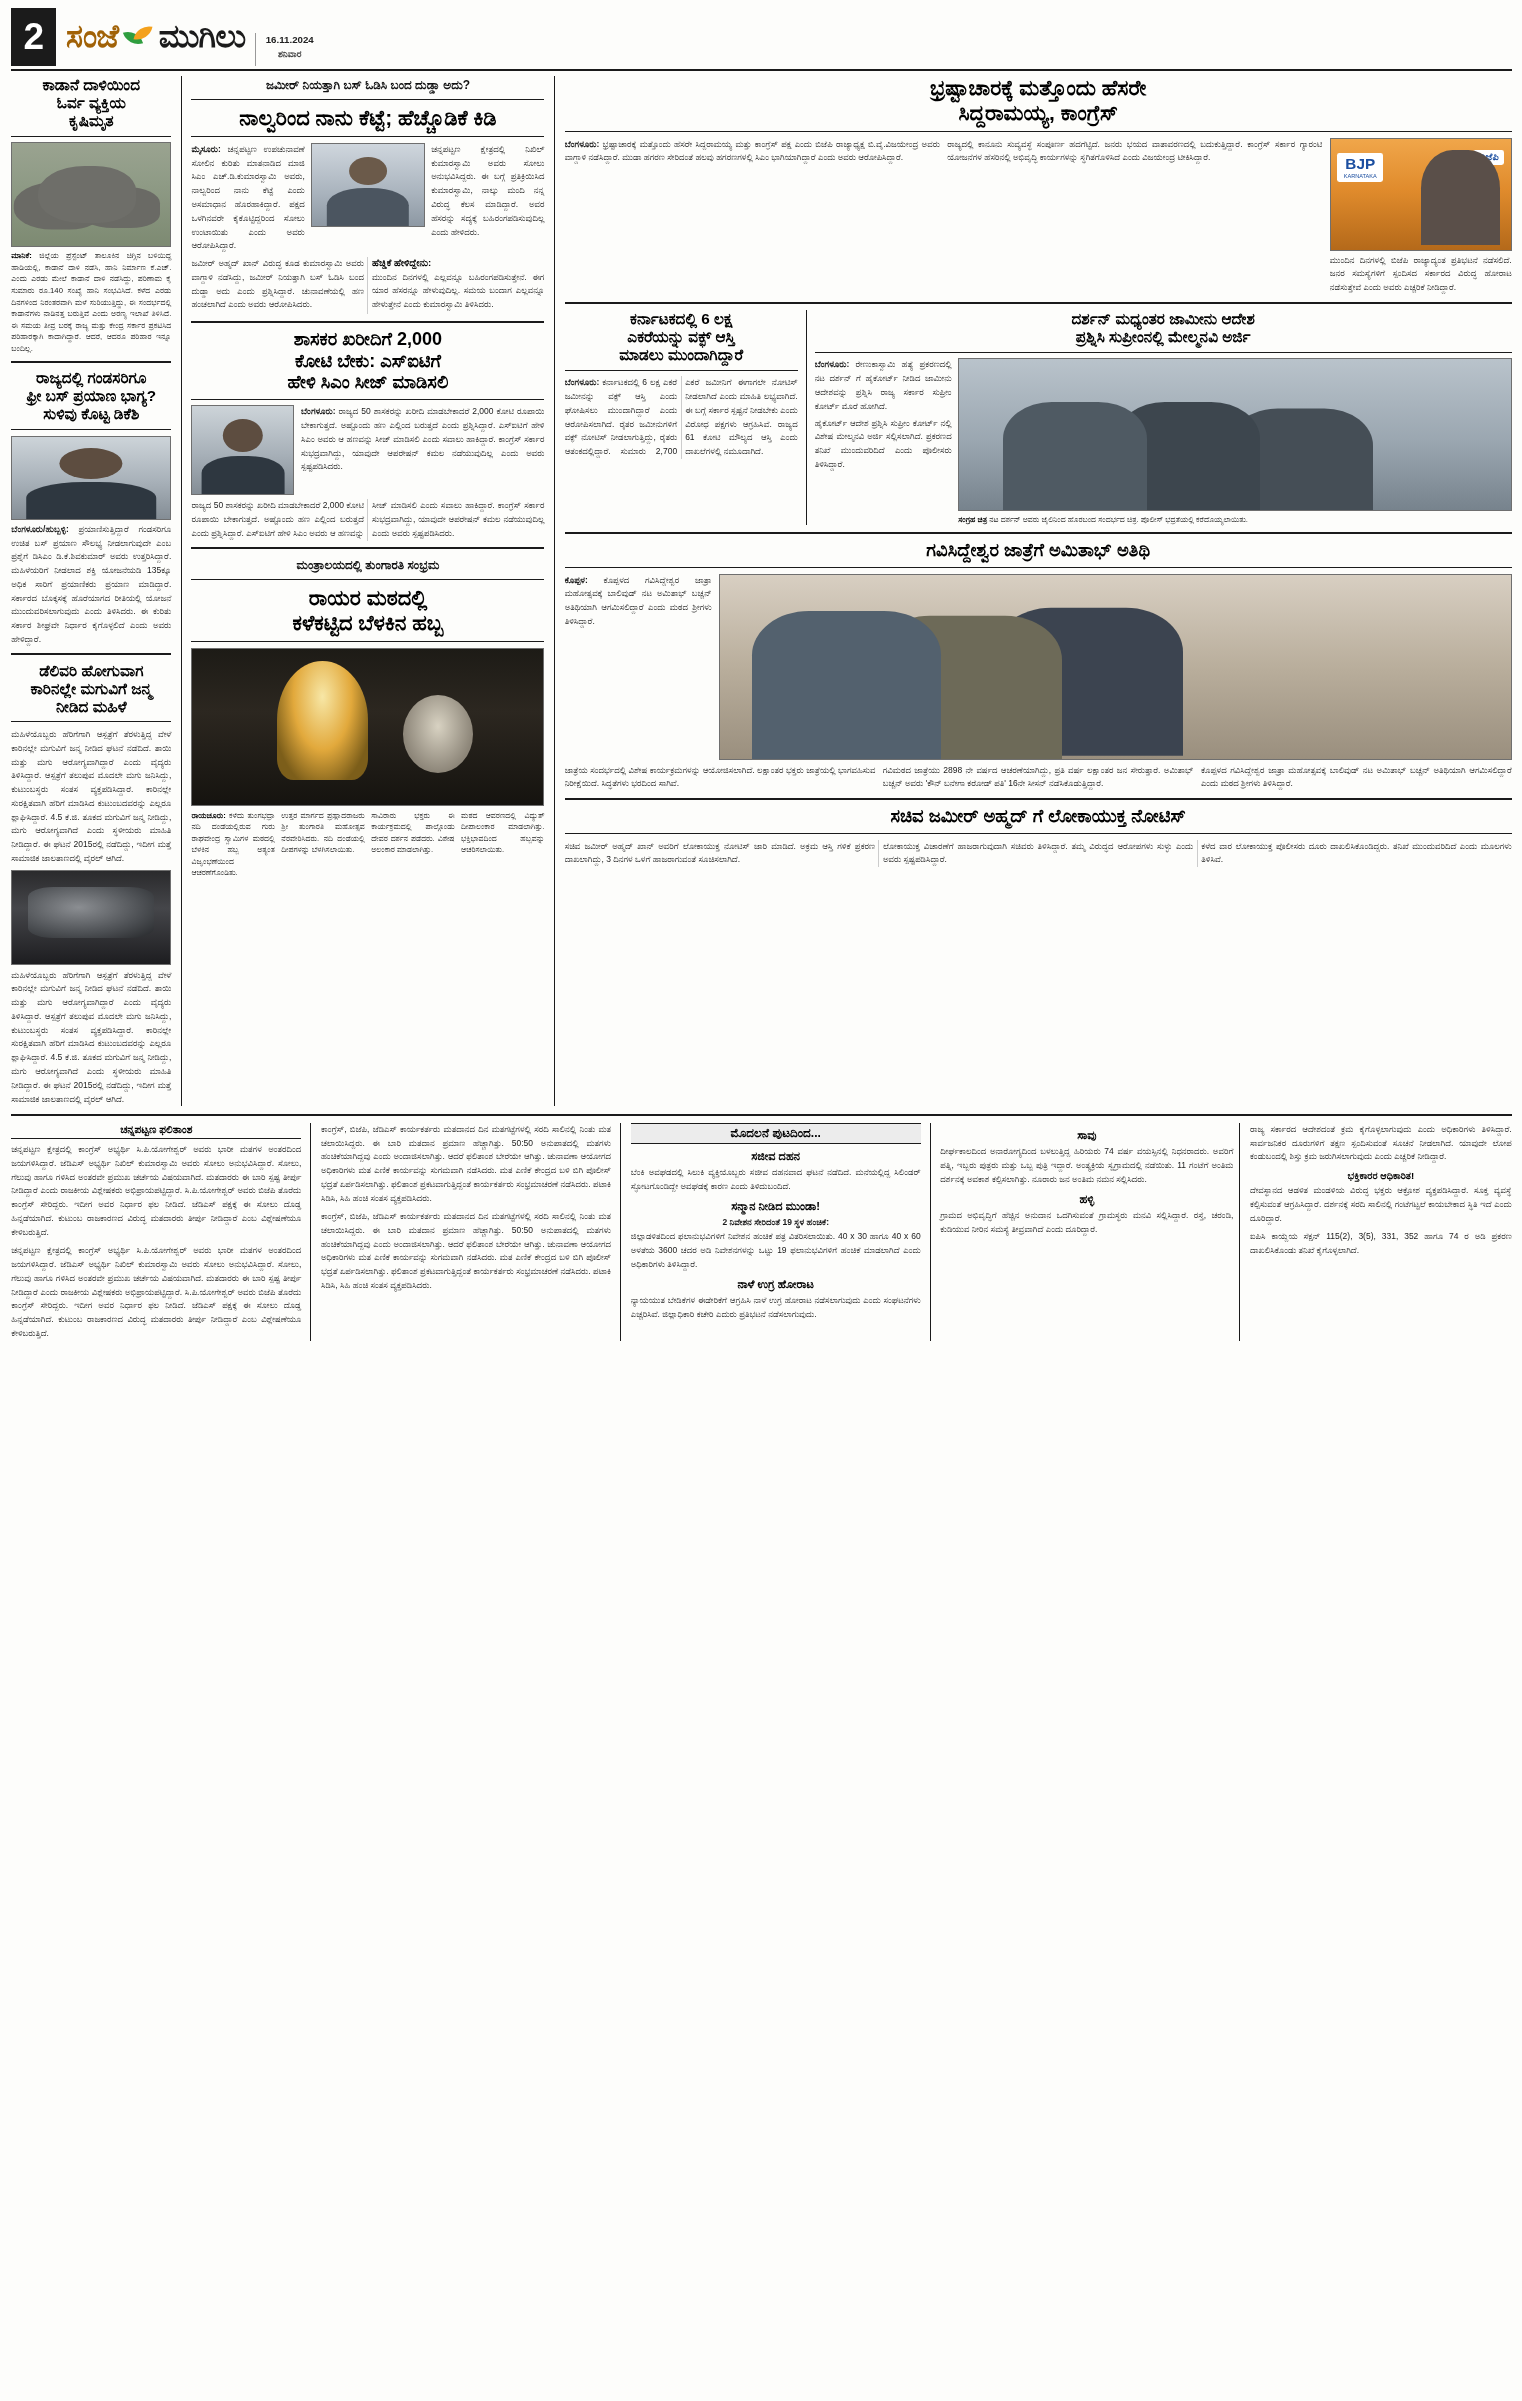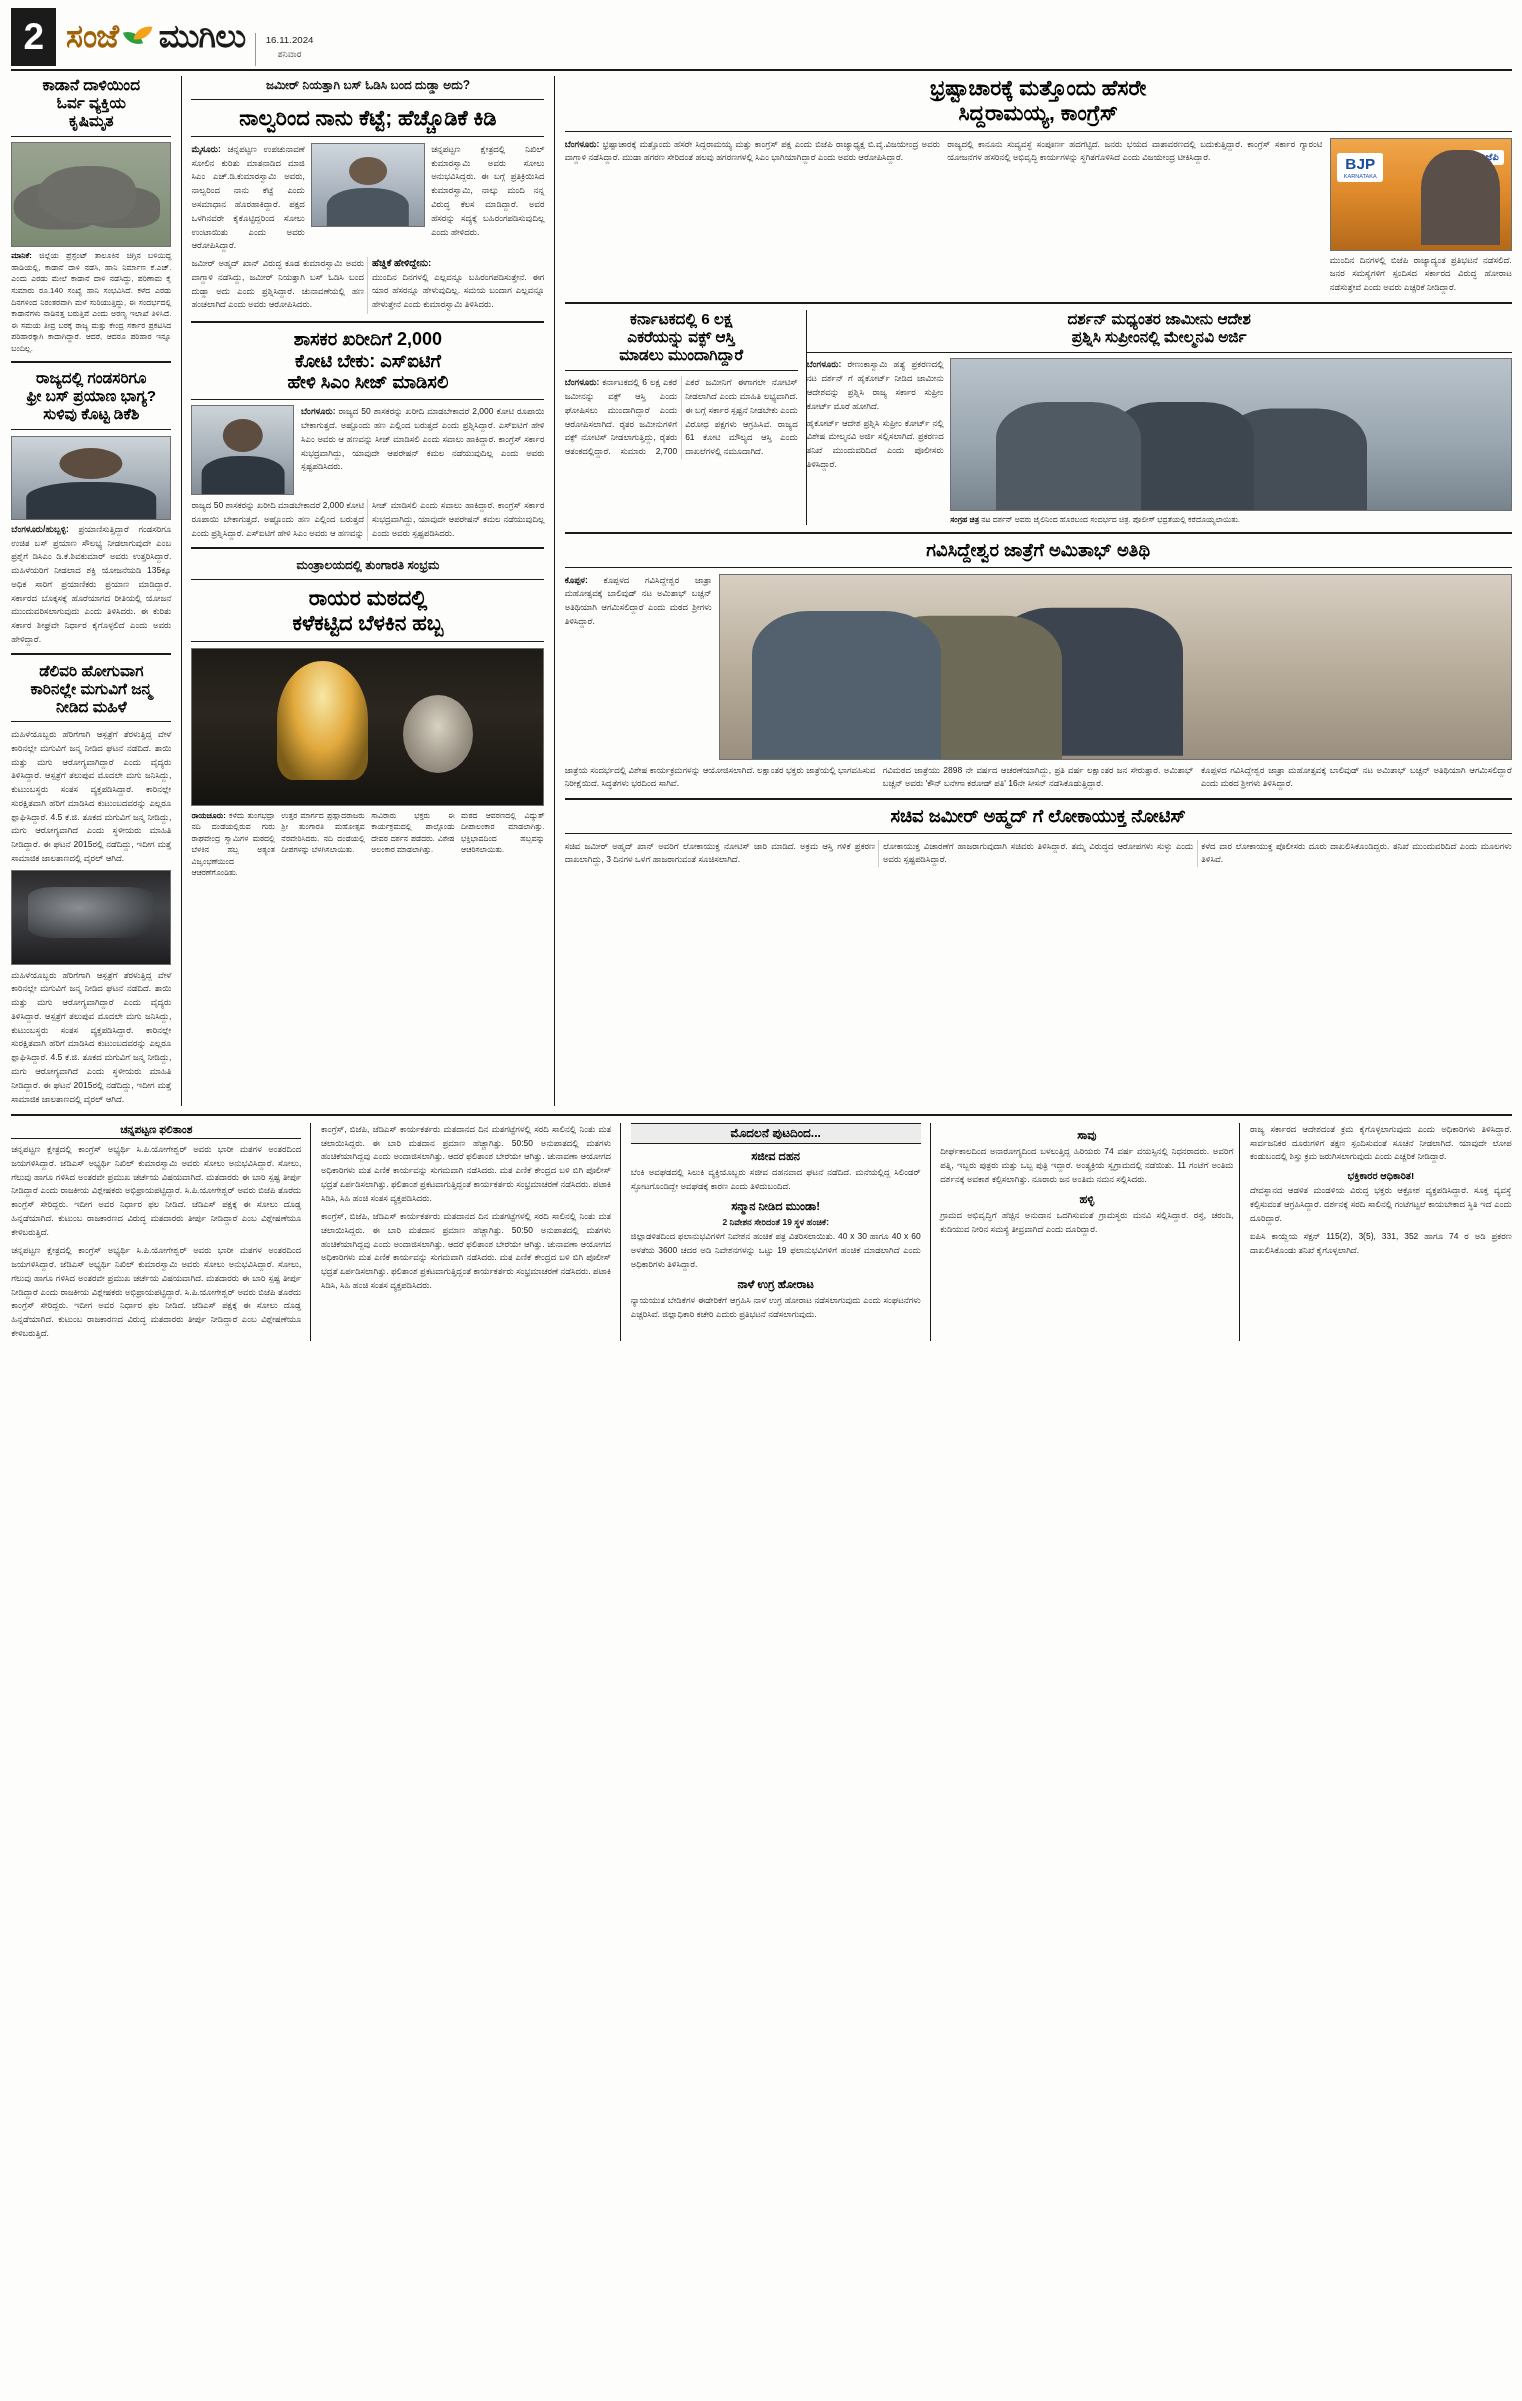--- a/index.html
+++ b/index.html
@@ -64,20 +64,21 @@
   .mast-date {
     margin-left: 9.7px;
     align-self: flex-end;
     padding-bottom: 4.8px;
     font-size: 9.7px;
     color: #222;
     line-height: 1.5;
     text-align: center;
     border-left: 0.8px solid #999;
     padding-left: 9.7px;
+    font-weight: bold;
   }
   .mast-date .d2 { font-size: 9px; color:#444; }
   .kicker {
     font-size: 12px; color:#111; text-align:center; line-height:1.5;
     margin-bottom:2.4px; font-weight:600;
   }
   .headline {
     font-weight: bold; color:#000; line-height:1.18; text-align:center;
   }
   .rule { border-top:0.8px solid #1b1b1b; margin:5.6px 0; }
@@ -345,21 +346,21 @@
               </div>
               <div style="position:absolute;right:6.5px;top:11.3px;background:#fff;padding:1.6px 5.6px;border-radius:2.4px;font-size:9.7px;font-weight:bold;color:#1b4ea0">ಬಿಜೆಪಿ</div>
             </div>
             <div class="body-text" style="margin-top:3.2px">ಮುಂದಿನ ದಿನಗಳಲ್ಲಿ ಬಿಜೆಪಿ ರಾಜ್ಯಾದ್ಯಂತ ಪ್ರತಿಭಟನೆ ನಡೆಸಲಿದೆ. ಜನರ ಸಮಸ್ಯೆಗಳಿಗೆ ಸ್ಪಂದಿಸದ ಸರ್ಕಾರದ ವಿರುದ್ಧ ಹೋರಾಟ ನಡೆಸುತ್ತೇವೆ ಎಂದು ಅವರು ಎಚ್ಚರಿಕೆ ನೀಡಿದ್ದಾರೆ.</div>
           </div>
         </div>
       </div>
 
       <div class="rule-thick"></div>
 
-      <div style="display:flex;gap:0">
+      <div style="display:flex;gap:8px">
 
         <div style="width:242px;flex:none;border-right:0.8px solid #1b1b1b;padding-right:8px">
           <div class="headline h-sm" style="white-space:pre-line">ಕರ್ನಾಟಕದಲ್ಲಿ 6 ಲಕ್ಷ
 ಎಕರೆಯನ್ನು ವಕ್ಫ್ ಆಸ್ತಿ
 ಮಾಡಲು ಮುಂದಾಗಿದ್ದಾರೆ</div>
           <div class="rule"></div>
           <div class="two-col">
             <div class="body-text">
               <b class="dateline">ಬೆಂಗಳೂರು:</b>
               <span>ಕರ್ನಾಟಕದಲ್ಲಿ 6 ಲಕ್ಷ ಎಕರೆ ಜಮೀನನ್ನು ವಕ್ಫ್ ಆಸ್ತಿ ಎಂದು ಘೋಷಿಸಲು ಮುಂದಾಗಿದ್ದಾರೆ ಎಂದು ಆರೋಪಿಸಲಾಗಿದೆ. ರೈತರ ಜಮೀನುಗಳಿಗೆ ವಕ್ಫ್ ನೋಟಿಸ್ ನೀಡಲಾಗುತ್ತಿದ್ದು, ರೈತರು ಆತಂಕದಲ್ಲಿದ್ದಾರೆ. ಸುಮಾರು 2,700 ಎಕರೆ ಜಮೀನಿಗೆ ಈಗಾಗಲೇ ನೋಟಿಸ್ ನೀಡಲಾಗಿದೆ ಎಂದು ಮಾಹಿತಿ ಲಭ್ಯವಾಗಿದೆ. ಈ ಬಗ್ಗೆ ಸರ್ಕಾರ ಸ್ಪಷ್ಟನೆ ನೀಡಬೇಕು ಎಂದು ವಿರೋಧ ಪಕ್ಷಗಳು ಆಗ್ರಹಿಸಿವೆ. ರಾಜ್ಯದ 61 ಕೋಟಿ ಮೌಲ್ಯದ ಆಸ್ತಿ ಎಂದು ದಾಖಲೆಗಳಲ್ಲಿ ನಮೂದಾಗಿದೆ.</span>

